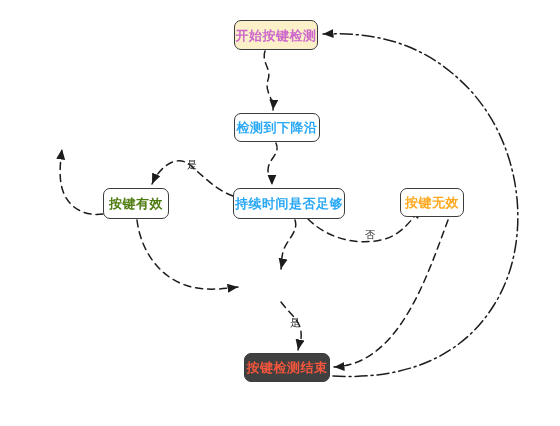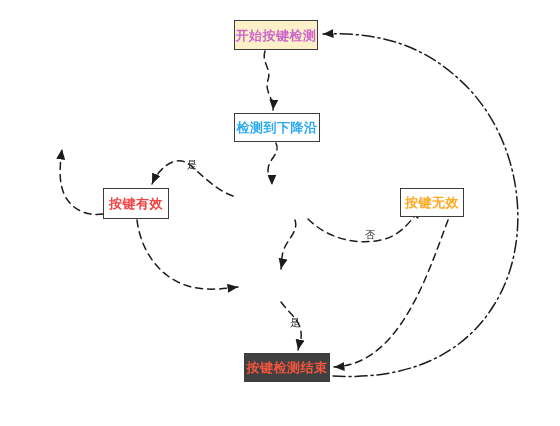--- a/index.html
+++ b/index.html
@@ -23,21 +23,21 @@
     top: 0;
     width: 560px;
     height: 426px;
   }
   .node {
     position: absolute;
     box-sizing: border-box;
     display: flex;
     align-items: center;
     justify-content: center;
-    border-radius: 0;
+    border-radius: 7px;
     font-weight: bold;
     font-size: 13px;
     letter-spacing: 0.5px;
     white-space: nowrap;
     line-height: 1;
     z-index: 2;
   }
   .node-outline {
     background: #ffffff;
     border: 1.6px solid #3c3c3c;
@@ -95,22 +95,25 @@
   </svg>
 
   <div class="node node-fillbox" style="left:234px; top:20px; width:84px; height:30px; background:#fcf0c8; color:#cc66cc;">
     <span>开始按键检测</span>
   </div>
 
   <div class="node node-outline" style="left:234px; top:113px; width:86px; height:29px; color:#29a8f5;">
     <span>检测到下降沿</span>
   </div>
 
+  <div class="node node-outline" style="left:233px; top:188px; width:112px; height:31px; color:#29a8f5;">
+    <span>持续时间是否足够</span>
+  </div>
 
-  <div class="node node-outline" style="left:103px; top:188px; width:66px; height:31px; color:#ef4444;">
+  <div class="node node-outline" style="left:103px; top:188px; width:66px; height:31px; color:#4d7c0f;">
     <span>按键有效</span>
   </div>
 
   <div class="node node-outline" style="left:400px; top:188px; width:64px; height:29px; color:#ffa81e;align-items:center;">
     <span>按键无效</span>
   </div>
 
 
 
   <div class="node node-fillbox" style="left:244px; top:353px; width:86px; height:29px; background:#404040; color:#f4553c;">

